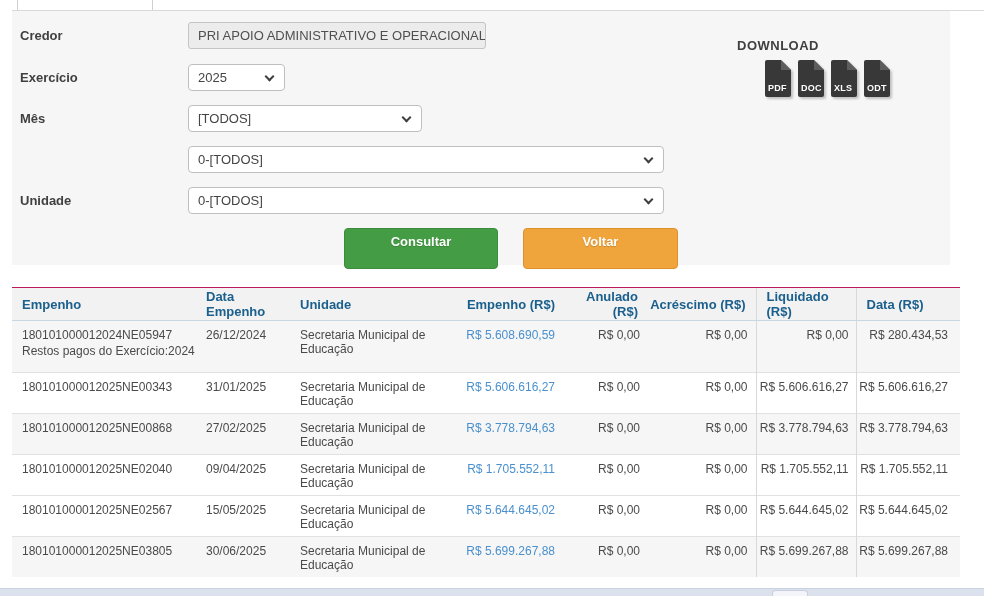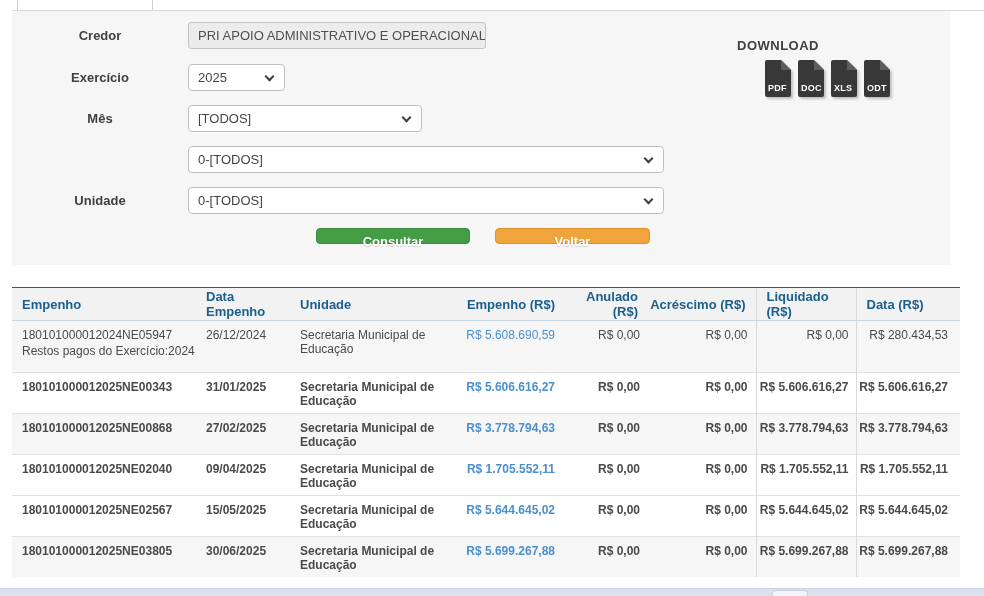--- a/index.html
+++ b/index.html
@@ -6,31 +6,31 @@
   html,body { width:984px; height:596px; overflow:hidden; background:#fff;
               font-family:"Liberation Sans","DejaVu Sans",sans-serif; }
   .page { position:relative; width:984px; height:596px; background:#fff; }
 
   
   .tab-line { position:absolute; top:0; width:1px; height:10px; background:#cfcfcf; }
   .top-rule { position:absolute; top:10px; left:12px; right:0; height:1px; background:#d9d9d9; }
 
   
   .panel { position:absolute; left:12px; top:11px; width:938px; height:254px; background:#f6f6f7; }
-  .f-label { position:absolute; width:160px; text-align:center; font-size:13px; font-weight:bold; color:#404040; }
+  .f-label { position:absolute; width:160px; text-align:left; font-size:13px; font-weight:bold; color:#404040; }
   .inp { position:absolute; left:176px; height:27px; background:#ececec; border:1px solid #c4c4c4;
          border-radius:3px; font-size:13px; color:#4f4f4f; line-height:25px; padding-left:9px;
          white-space:nowrap; overflow:hidden; }
   .sel { position:absolute; left:176px; height:27px; background:#fff; border:1px solid #bfbfbf;
          border-radius:4px; font-size:13px; color:#444; line-height:25px; padding-left:9px; cursor:pointer; }
   .chev { position:absolute; right:11px; top:8px; width:7px; height:7px;
           border-right:2px solid #3f3f3f; border-bottom:2px solid #3f3f3f; transform:rotate(45deg); }
-  .btn { position:absolute; top:217px; height:16px; border-radius:4px; color:#fff; font-size:13px;
+  .btn { position:absolute; top:217px; height:41px; border-radius:4px; color:#fff; font-size:13px;
          font-weight:bold; text-align:center; line-height:25px; cursor:pointer;
-         text-shadow:0 1px 1px rgba(0,0,0,.18); }
+         text-shadow:0 1px 1px rgba(0,0,0,.18);margin-left:28px; }
   .btn-green  { left:304px; width:154px; background:#449d44; border:1px solid #3d8b3d; }
   .btn-orange { left:483px; width:155px; background:#f0a53c; border:1px solid #e0922a; }
 
   
   .dl-title { position:absolute; left:725px; top:27px; font-size:13px; font-weight:600;
               color:#3f3f3f; letter-spacing:.5px; }
   .dl-icons { position:absolute; left:753px; top:49px; display:flex; gap:7px;justify-content:space-between; }
   .file-icon { position:relative; width:26px; height:37px; background:#383838; border-radius:2px;
                clip-path:polygon(0 0,16px 0,26px 10px,26px 37px,0 37px); cursor:pointer; }
   .file-wrap { filter:drop-shadow(2px 2px 1px rgba(0,0,0,.22)); }
@@ -42,21 +42,21 @@
   
   .tbl-wrap { position:absolute; left:12px; top:287px; width:948px; }
   table { width:948px; border-collapse:collapse; table-layout:fixed; }
   thead th { background:#f2f2f3; color:#1b608d; font-size:13px; font-weight:bold; text-align:left;
              height:33px; padding:0 0 0 10px; border-top:1px solid #be185d;
              border-bottom:1px solid #c9d7e3; }
   thead th.h-num { text-align:right; padding:0 10px 0 0; }
   thead th.bl, tbody td.bl { border-left:1px solid #d9d9d9; }
   tbody td { font-size:12px; color:#4a4a4a; vertical-align:top; padding:7px 0 5px 10px;
              line-height:14px; }
-  tbody tr + tr td { border-top:1px solid #e1e1e1;font-weight:bold; }
+  tbody tr + tr td { border-top:1px solid #e1e1e1; }
   tbody tr.zebra { background:#f6f6f6; }
   tbody tr.tall td { height:52px; }
   td.c-num { text-align:right; padding-left:0; }
   td.pr10 { padding-right:10px; } td.pr8 { padding-right:8px; }
   td.pr7 { padding-right:7px; }  td.pr12 { padding-right:12px; }
   .emp-link { color:#4a90ce; cursor:pointer; }
   .emp-note { color:#4a4a4a; margin-top:2px; }
 
   
   .hbar { position:absolute; left:0; top:588px; width:984px; height:8px; background:#dbe2ee;

